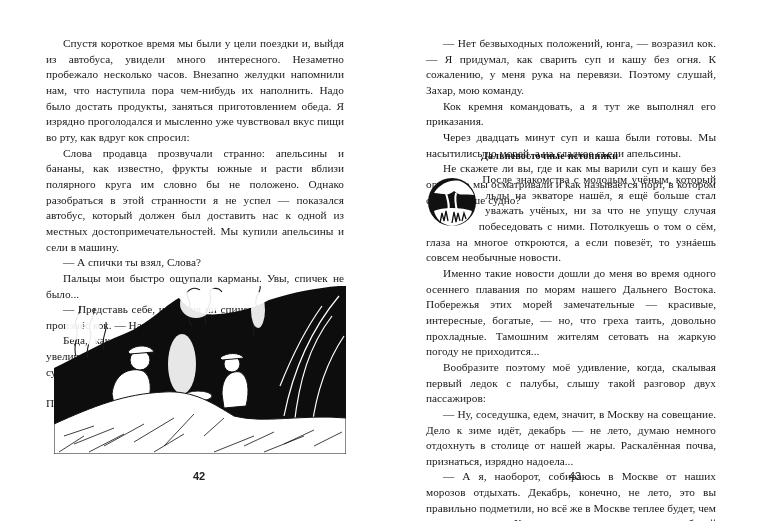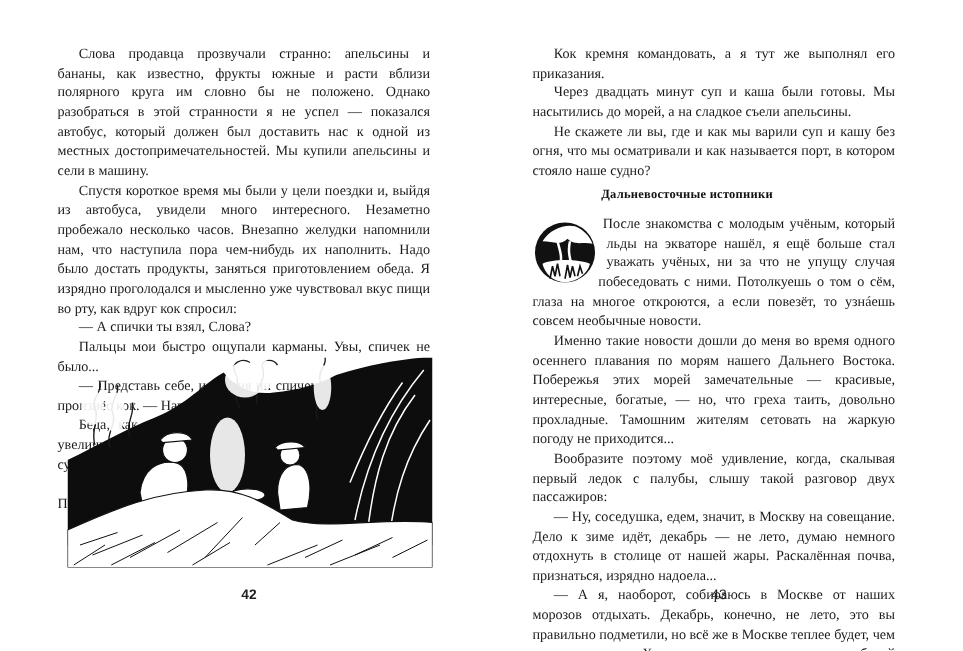--- a/index.html
+++ b/index.html
@@ -23,22 +23,22 @@
   .page-number { position: absolute; top: 470px; font-family: "Liberation Sans", "DejaVu Sans", sans-serif;
                  font-size: 11px; color: #222; }
   .page-left .page-number { left: 193px; font-weight: bold; }
   .page-right .page-number { left: 184px; }
 </style>
 </head>
 <body>
 
 <div class="page page-left">
   <div class="col">
+    <p>Спустя короткое время мы были у цели поездки и, выйдя из автобуса, увидели много интересного. Незаметно пробежало несколько часов. Внезапно желудки напомнили нам, что наступила пора чем-нибудь их наполнить. Надо было достать продукты, заняться приготовлением обеда. Я изрядно проголодался и мысленно уже чувствовал вкус пищи во рту, как вдруг кок спросил:</p>
     <p>Слова продавца прозвучали странно: апельсины и бананы, как известно, фрукты южные и расти вблизи полярного круга им словно бы не положено. Однако разобраться в этой странности я не успел — показался автобус, который должен был доставить нас к одной из местных достопримечательностей. Мы купили апельсины и сели в машину.</p>
-    <p>Спустя короткое время мы были у цели поездки и, выйдя из автобуса, увидели много интересного. Незаметно пробежало несколько часов. Внезапно желудки напомнили нам, что наступила пора чем-нибудь их наполнить. Надо было достать продукты, заняться приготовлением обеда. Я изрядно проголодался и мысленно уже чувствовал вкус пищи во рту, как вдруг кок спросил:</p>
     <p>— А спички ты взял, Слова?</p>
     <p>Пальцы мои быстро ощупали карманы. Увы, спичек не было...</p>
     <p>— Представь себе, и у меня ни спичек, ни зажигалки, — произнёс кок. — Напрасно я бросил курить...</p>
     <p>Беда, как всегда, является неожиданно. Будь при мне увеличительное стекло или хотя бы осколок кремня, я бы сумел добыть огонь. А тут, как на грех, ничего...</p>
     <p>— Положение безвыходное, — грустно заявил я. — Придётся потерпеть до возвращения на корабль.</p>
   </div>
 
   <svg class="illustration" viewBox="0 0 292 168" aria-label="Кок и юнга у горячего источника среди скал, над землёй поднимается пар">
 
     <path d="M0 82 C25 70 45 58 70 48 C95 38 110 20 125 12 C135 25 150 30 165 28 C185 26 200 22 215 14 C240 6 262 2 285 0 L292 0 L292 150 L0 150 Z" fill="#0d0d0d"></path>
@@ -86,20 +86,21 @@
       <path d="M10 150 L40 140 M20 158 L60 142 M50 160 L90 138 M80 156 L120 132 M110 160 L140 128 M150 150 L170 132 M190 160 L220 146 M230 158 L260 144 M260 160 L288 146"></path>
       <path d="M5 166 L30 150 M35 166 L70 148 M100 166 L130 148 M160 166 L200 150 M210 166 L250 150"></path>
     </g>
   </svg>
 
   <div class="page-number">42</div>
 </div>
 
 <div class="page page-right">
   <div class="col">
+    <p>— Нет безвыходных положений, юнга, — возразил кок. — Я придумал, как сварить суп и кашу без огня. К сожалению, у меня рука на перевязи. Поэтому слушай, Захар, мою команду.</p>
     <p>Кок кремня командовать, а я тут же выполнял его приказания.</p>
     <p>Через двадцать минут суп и каша были готовы. Мы насытились до морей, а на сладкое съели апельсины.</p>
     <p>Не скажете ли вы, где и как мы варили суп и кашу без огня, что мы осматривали и как называется порт, в котором стояло наше судно?</p>
   </div>
 
   <div class="heading">Дальневосточные истопники</div>
 
   <div class="section">
     <svg class="emblem" viewBox="0 0 52 54">
       <circle cx="26" cy="27" r="24" fill="#111"></circle>

